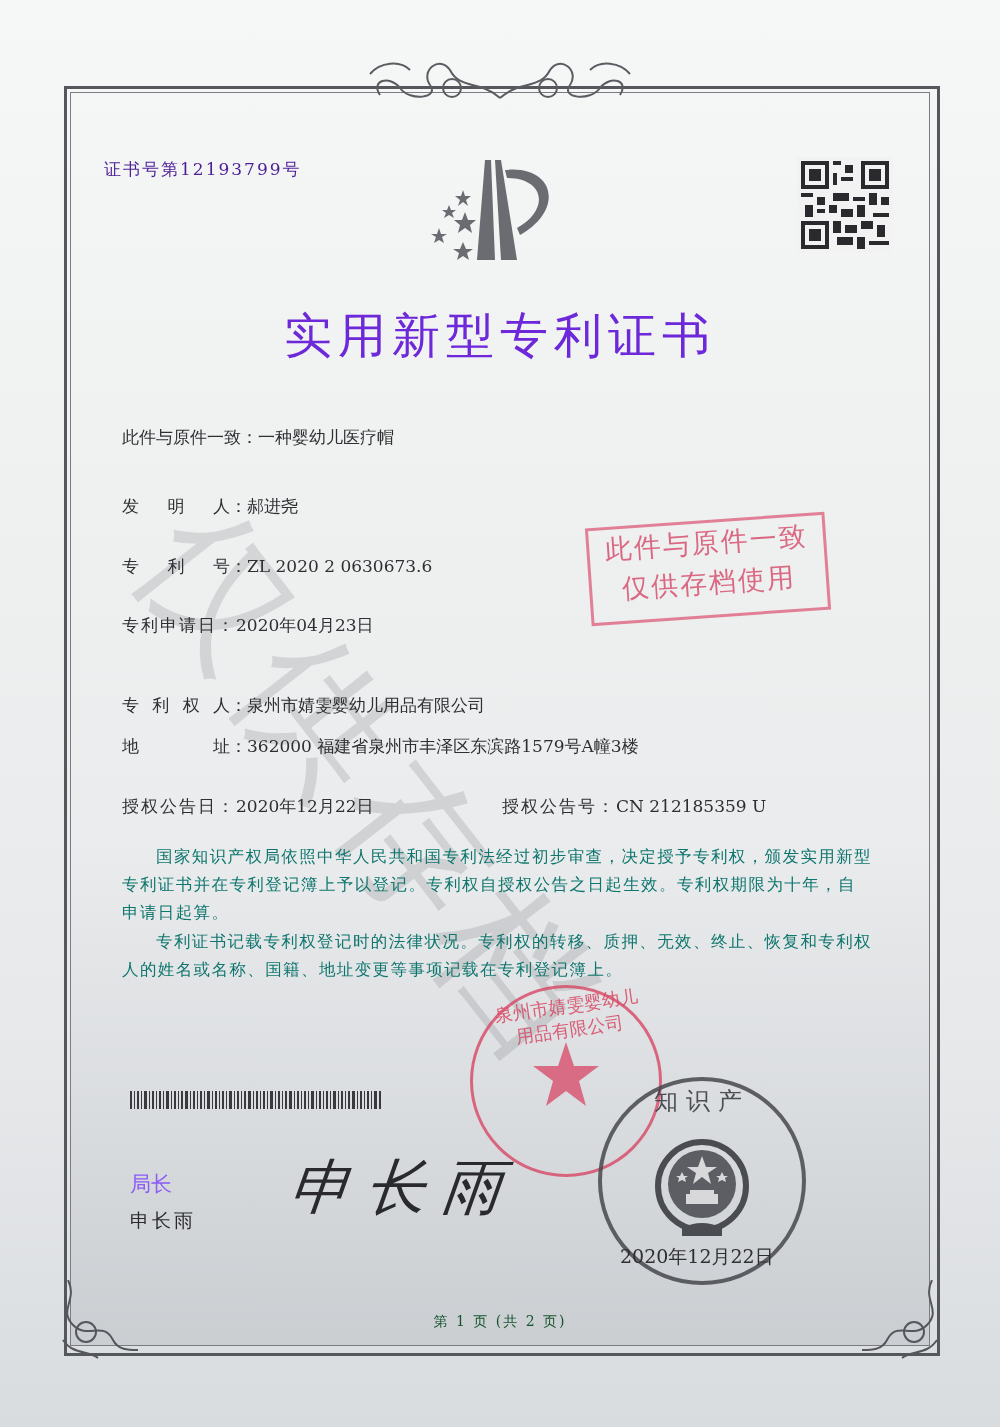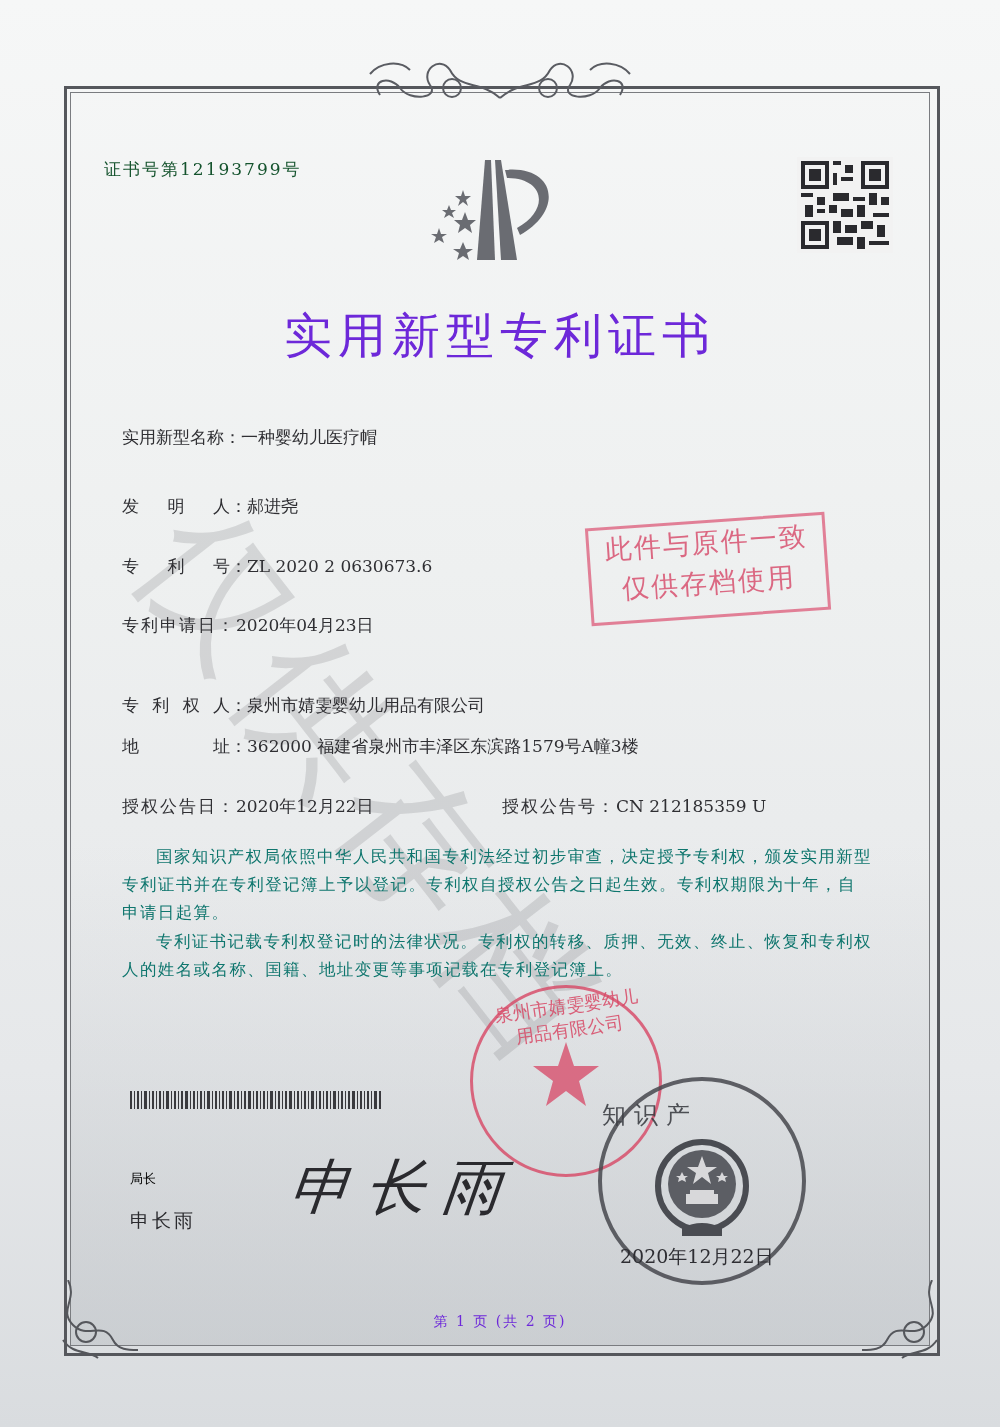--- a/index.html
+++ b/index.html
@@ -27,21 +27,21 @@
   }
   .ornament-top {
     position:absolute; left:340px; top:40px; width:320px; height:70px;
   }
   .corner { position:absolute; width:80px; height:80px; }
   .corner.bl { left:58px; top:1280px; }
   .corner.br { left:862px; top:1280px; transform:scaleX(-1); }
 
   .cert-number {
     position:absolute; left:104px; top:158px; font-size:17px; letter-spacing:2px;
-    color:#14532d;
+    color:#4c1d95;
   }
   .logo { position:absolute; left:425px; top:150px; width:140px; height:120px; }
   .qr { position:absolute; left:797px; top:157px; width:96px; height:96px; background:#fff; }
 
   .title {
     position:absolute; left:0; width:1000px; top:304px; text-align:center;
     font-size:48px; letter-spacing:6px; color:#6d28d9; font-weight:normal;
   }
 
   .field {
@@ -91,44 +91,44 @@
     transform:rotate(-8deg);
   }
   .stamp-office {
     position:absolute; left:598px; top:1077px; width:200px; height:200px; border-radius:50%;
     border:4px solid rgba(70,72,78,0.85);
   }
   .stamp-office .emblem {
     position:absolute; left:50px; top:55px; width:100px; height:110px;
   }
   .stamp-office .ring-text {
-    position:absolute; left:0; top:18px; width:200px; font-size:24px;
+    position:absolute; left:0; top:4px; width:200px; text-align:center; font-size:24px;
     color:rgba(60,62,68,0.9); font-family:"DejaVu Sans", sans-serif; letter-spacing:8px;
   }
   .stamp-date {
     position:absolute; left:620px; top:1244px; font-size:19px; color:#2e2e33;
   }
 
   .barcode { position:absolute; left:130px; top:1091px; width:252px; height:18px; }
   .chief-title {
-    position:absolute; left:130px; top:1170px; font-size:13px;
-    font-family:"DejaVu Sans", sans-serif; color:#000000;text-align:right;
+    position:absolute; left:130px; top:1170px; font-size:21px;
+    font-family:"DejaVu Sans", sans-serif; color:#8b5cf6;text-align:right;
   }
   .chief-name {
     position:absolute; left:130px; top:1208px; font-size:19px; letter-spacing:3px;
     font-family:"DejaVu Sans", sans-serif; color:#2a2a2e;
   }
   .signature {
     position:absolute; left:290px; top:1148px; font-size:60px; color:#2a2a2e;
     font-family:"DejaVu Serif", serif; font-style:italic; letter-spacing:16px;
     transform:skewX(-6deg);
   }
   .page-num {
     position:absolute; left:0; width:1000px; top:1313px; text-align:center; font-size:14px;
-    color:#6d28d9; letter-spacing:2px;
+    color:#14532d; letter-spacing:2px;
   }
 </style>
 </head>
 <body>
 
 <div class="page-bg"></div>
 <div class="inner-shade"></div>
 <div class="frame-outer"></div>
 <div class="frame-inner"></div>
 
@@ -209,21 +209,21 @@
       <rect x="18" y="21" width="5" height="1"></rect>
       <rect x="5" y="13" width="2" height="1"></rect>
   </g>
 </svg>
 
 <div class="title">实用新型专利证书</div>
 
 <div class="watermark">仅供存档</div>
 
 <div class="field f1">
-  <span class="lbl">实用新型名称：</span><span class="val">一种婴幼儿医疗帽</span>
+  <span class="lbl">此件与原件一致：</span><span class="val">一种婴幼儿医疗帽</span>
 </div>
 <div class="field f2">
   <span class="lbl-spread">发明人</span><span>：</span><span class="val">郝进尧</span>
 </div>
 <div class="field f3">
   <span class="lbl-spread">专利号</span><span>：</span><span class="val">ZL 2020 2 0630673.6</span>
 </div>
 <div class="field f4">
   <span class="lbl" style="letter-spacing:2px">专利申请日：</span><span class="val">2020年04月23日</span>
 </div>

